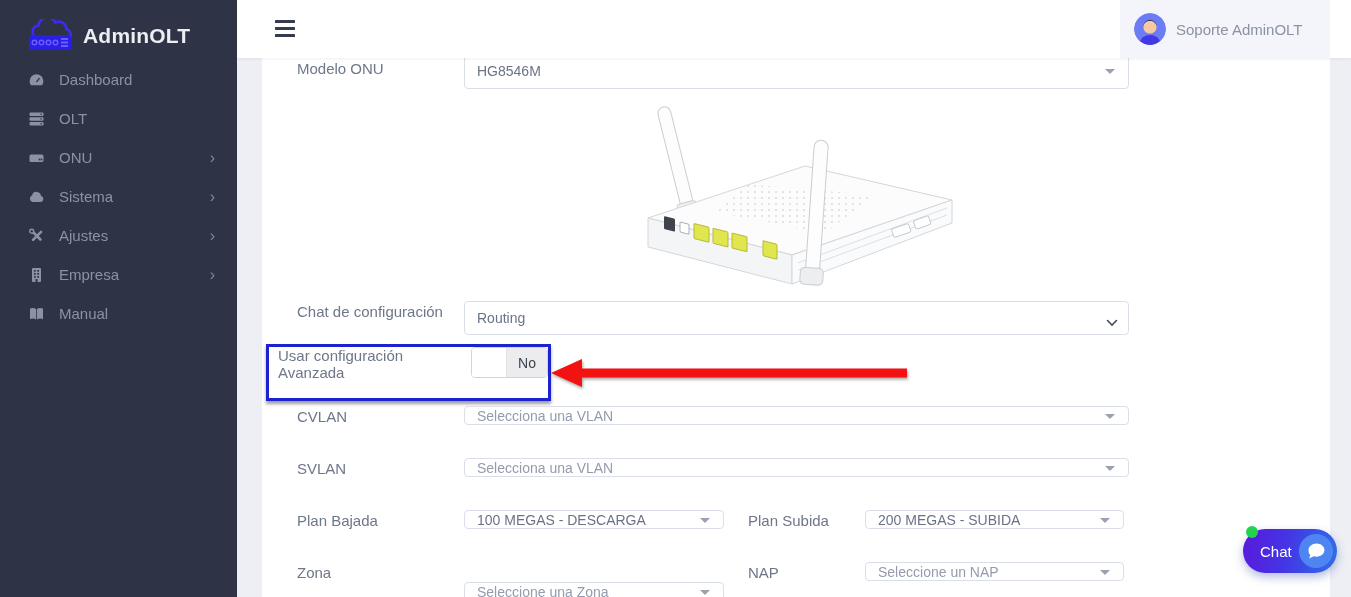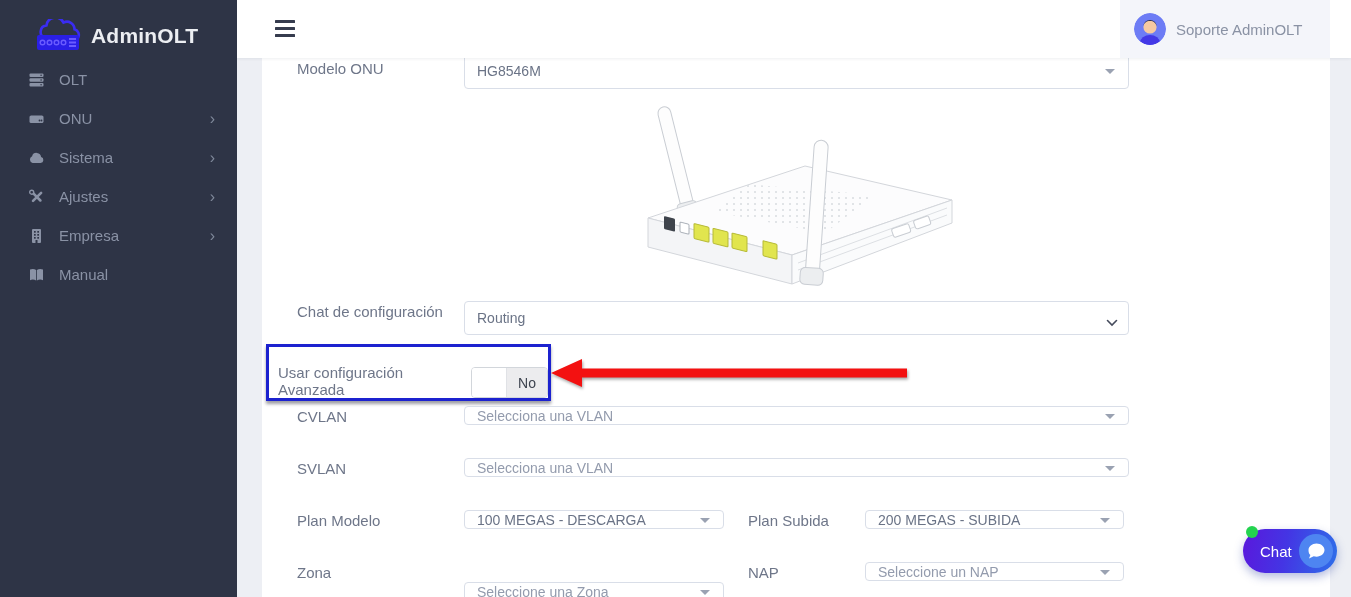--- a/index.html
+++ b/index.html
@@ -10,21 +10,21 @@
     background:#edeff4;
   }
 
   
   .sidebar {
     position:absolute; left:0; top:0; width:237px; height:597px;
     background:#2e3446; z-index:5;
   }
   .brand {
     display:flex; align-items:center; gap:9px;
-    padding:14px 0 0 36px; height:58px;
+    padding:14px 0 0 28px; height:58px;
   }
   .brand-text { color:#eceef2; font-size:21px; font-weight:800; letter-spacing:.2px; }
   .nav { position:absolute; top:60px; left:0; right:0; }
   .nav-item {
     height:39px; display:flex; align-items:center;
     padding:0 22px 0 28px; cursor:pointer;
     color:#8a92a5; font-size:15px;
   }
   .nav-icon { width:18px; height:17px; margin-right:13px; display:flex; align-items:center; }
   .nav-icon svg { width:17px; height:16px; fill:#8a92a5; }
@@ -65,21 +65,21 @@
     position:absolute; right:13px; top:50%; margin-top:-2px;
     width:0; height:0; border-left:5px solid transparent;
     border-right:5px solid transparent; border-top:5px solid #9aa2b2;
   }
   .vchev { position:absolute; right:10px; top:50%; margin-top:-4px; }
 
   
   .adv-box {
     position:absolute; left:4px; top:286px; width:285px; height:57px;
     border:3px solid #1c22cf; background:#fff;
-    display:flex; align-items:flex-end; padding-left:9px; gap:9px;
+    display:flex; align-items:flex-start; padding-left:9px; gap:9px;
     box-shadow:0 3px 3px rgba(40,40,55,.45);
   }
   .adv-label { font-size:15px; color:#6e7689; }
   .toggle {
     width:77px; height:31px; border:1px solid #d2d6db; border-radius:4px;
     display:flex; overflow:hidden; cursor:pointer; background:#fff; flex:0 0 77px;
   }
   .toggle-on  { width:35px; background:#ffffff; }
   .toggle-off {
     width:42px; background:#ececee; border-left:1px solid #e0e2e6;
@@ -129,20 +129,29 @@
         <rect x="33" y="26" width="7" height="2"></rect>
       </g>
     </svg>
     <span class="brand-text">AdminOLT</span>
   </div>
 
   <nav class="nav">
     <div class="nav-item">
       <span class="nav-icon">
         <svg viewBox="0 0 16 16">
+            <path d="M8 2.3A6.9 6.9 0 0 0 1.1 9.2c0 1.3.4 2.6 1 3.6.2.3.5.5.9.5h10c.4 0 .7-.2.9-.5.6-1 1-2.3 1-3.6A6.9 6.9 0 0 0 8 2.3z"></path>
+            <rect x="7.35" y="4.8" width="1.3" height="5.4" rx=".65" fill="#2e3446" transform="rotate(38 8 10)"></rect>
+          </svg>
+      </span>
+      <span class="nav-label">Dashboard</span>
+    </div>
+    <div class="nav-item">
+      <span class="nav-icon">
+        <svg viewBox="0 0 16 16">
             <rect x="1" y="1.5" width="14" height="3.4" rx="1"></rect>
             <rect x="1" y="6.3" width="14" height="3.4" rx="1"></rect>
             <rect x="1" y="11.1" width="14" height="3.4" rx="1"></rect>
             <g fill="#2e3446">
               <circle cx="12.6" cy="3.2" r=".8"></circle>
               <circle cx="12.6" cy="8" r=".8"></circle>
               <circle cx="12.6" cy="12.8" r=".8"></circle>
             </g>
           </svg>
       </span>
@@ -307,21 +316,21 @@
     <span class="ph">Selecciona una VLAN</span>
     <span class="caret-tri"></span>
   </div>
 
   <span class="lbl" style="left:35px; top:402px;">SVLAN</span>
   <div class="sel" style="left:202px; top:400px; width:665px;">
     <span class="ph">Selecciona una VLAN</span>
     <span class="caret-tri"></span>
   </div>
 
-  <span class="lbl" style="left:35px; top:454px;">Plan Modelo</span>
+  <span class="lbl" style="left:35px; top:454px;">Plan Bajada</span>
   <div class="sel" style="left:202px; top:452px; width:260px;">
     <span>100 MEGAS - DESCARGA</span>
     <span class="caret-tri"></span>
   </div>
   <span class="lbl" style="left:486px; top:454px;">Plan Subida</span>
   <div class="sel" style="left:603px; top:452px; width:259px;">
     <span>200 MEGAS - SUBIDA</span>
     <span class="caret-tri"></span>
   </div>
 

